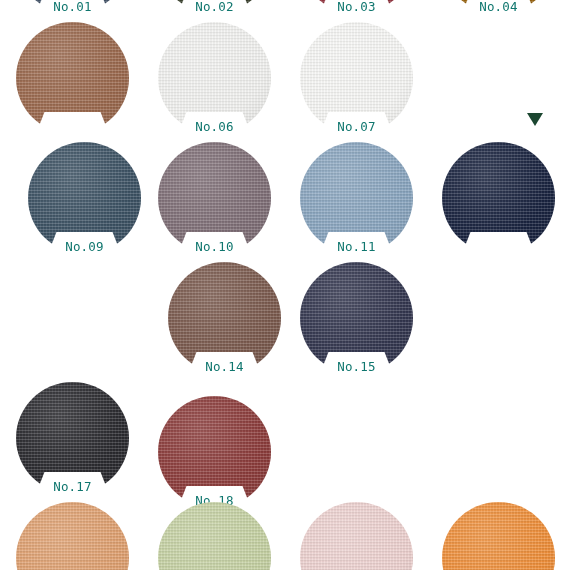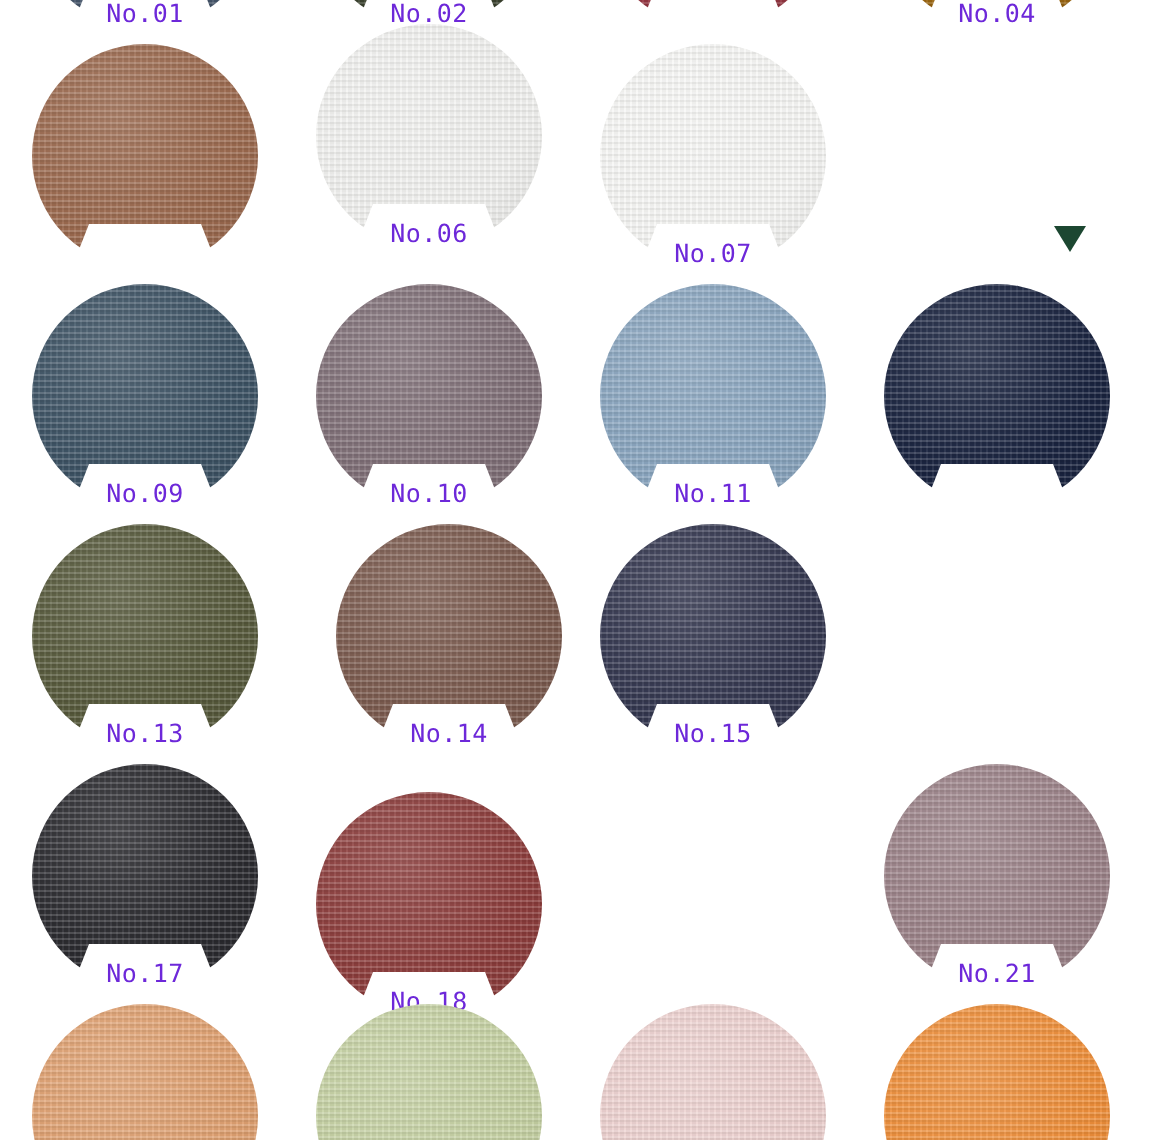--- a/index.html
+++ b/index.html
@@ -98,21 +98,21 @@
 
   .swatch-label {
     position: absolute;
     left: 0;
     right: 0;
     bottom: 1px;
     text-align: center;
     font-size: 12.5px;
     line-height: 13px;
     letter-spacing: 0.2px;
-    color: #6d28d9;
+    color: #0f766e;
     white-space: nowrap;
   }
 
   
   .row-clip-top {
     overflow: hidden;
   }
   .row-clip-top .swatch-disc-wrap {
     top: -98px;
   }
@@ -155,20 +155,21 @@
         <div class="swatch-label">No.02</div>
       </div>
     </div>
     <div class="swatch-cell row-clip-top" style="left: 284px; top: 0px; height: 22px;">
       <div class="swatch-disc-wrap">
         <div class="swatch-disc" style="background-color: rgb(149, 54, 65);">
           <div class="swatch-texture"></div>
           <div class="swatch-shade"></div>
         </div>
         <div class="swatch-notch"></div>
+        <div class="swatch-label">No.03</div>
       </div>
     </div>
     <div class="swatch-cell row-clip-top" style="left: 426px; top: 0px; height: 22px;">
       <div class="swatch-disc-wrap">
         <div class="swatch-disc" style="background-color: rgb(154, 101, 16);">
           <div class="swatch-texture"></div>
           <div class="swatch-shade"></div>
         </div>
         <div class="swatch-notch"></div>
         <div class="swatch-label">No.04</div>
@@ -176,41 +177,41 @@
     </div>
     <div class="swatch-cell" style="left: 0px; top: 22px;">
       <div class="swatch-disc-wrap">
         <div class="swatch-disc" style="background-color: rgb(156, 106, 79);">
           <div class="swatch-texture"></div>
           <div class="swatch-shade"></div>
         </div>
         <div class="swatch-notch"></div>
       </div>
     </div>
-    <div class="swatch-cell" style="left: 142px; top: 12px;">
+    <div class="swatch-cell" style="left: 142px; top: 22px;">
       <div class="swatch-disc-wrap">
         <div class="swatch-disc" style="background-color: rgb(242, 242, 240);">
           <div class="swatch-texture"></div>
           <div class="swatch-shade"></div>
         </div>
         <div class="swatch-notch"></div>
         <div class="swatch-label">No.06</div>
       </div>
     </div>
     <div class="swatch-cell" style="left: 284px; top: 22px;">
       <div class="swatch-disc-wrap">
         <div class="swatch-disc" style="background-color: rgb(247, 247, 245);">
           <div class="swatch-texture"></div>
           <div class="swatch-shade"></div>
         </div>
         <div class="swatch-notch"></div>
         <div class="swatch-label">No.07</div>
       </div>
     </div>
-    <div class="swatch-cell" style="left: 0px; top: 142px;">
+    <div class="swatch-cell" style="left: 12px; top: 142px;">
       <div class="swatch-disc-wrap">
         <div class="swatch-disc" style="background-color: rgb(61, 83, 101);">
           <div class="swatch-texture"></div>
           <div class="swatch-shade"></div>
         </div>
         <div class="swatch-notch"></div>
         <div class="swatch-label">No.09</div>
       </div>
     </div>
     <div class="swatch-cell" style="left: 142px; top: 142px;">
@@ -235,30 +236,20 @@
     </div>
     <div class="swatch-cell" style="left: 426px; top: 142px;">
       <div class="swatch-disc-wrap">
         <div class="swatch-disc" style="background-color: rgb(26, 36, 64);">
           <div class="swatch-texture"></div>
           <div class="swatch-shade"></div>
         </div>
         <div class="swatch-notch"></div>
       </div>
     </div>
-    <div class="swatch-cell" style="left: 0px; top: 262px;">
-      <div class="swatch-disc-wrap">
-        <div class="swatch-disc" style="background-color: rgb(87, 90, 60);">
-          <div class="swatch-texture"></div>
-          <div class="swatch-shade"></div>
-        </div>
-        <div class="swatch-notch"></div>
-        <div class="swatch-label">No.13</div>
-      </div>
-    </div>
     <div class="swatch-cell" style="left: 152px; top: 262px;">
       <div class="swatch-disc-wrap">
         <div class="swatch-disc" style="background-color: rgb(124, 91, 79);">
           <div class="swatch-texture"></div>
           <div class="swatch-shade"></div>
         </div>
         <div class="swatch-notch"></div>
         <div class="swatch-label">No.14</div>
       </div>
     </div>
@@ -283,30 +274,20 @@
       </div>
     </div>
     <div class="swatch-cell" style="left: 142px; top: 396px;">
       <div class="swatch-disc-wrap">
         <div class="swatch-disc" style="background-color: rgb(141, 61, 60);">
           <div class="swatch-texture"></div>
           <div class="swatch-shade"></div>
         </div>
         <div class="swatch-notch"></div>
         <div class="swatch-label">No.18</div>
-      </div>
-    </div>
-    <div class="swatch-cell" style="left: 426px; top: 382px;">
-      <div class="swatch-disc-wrap">
-        <div class="swatch-disc" style="background-color: rgb(155, 130, 136);">
-          <div class="swatch-texture"></div>
-          <div class="swatch-shade"></div>
-        </div>
-        <div class="swatch-notch"></div>
-        <div class="swatch-label">No.21</div>
       </div>
     </div>
     <div class="swatch-cell row-clip-bottom" style="left: 0px; top: 502px; height: 68px;">
       <div class="swatch-disc-wrap">
         <div class="swatch-disc" style="background-color: rgb(224, 161, 113);">
           <div class="swatch-texture"></div>
           <div class="swatch-shade"></div>
         </div>
       </div>
     </div>

